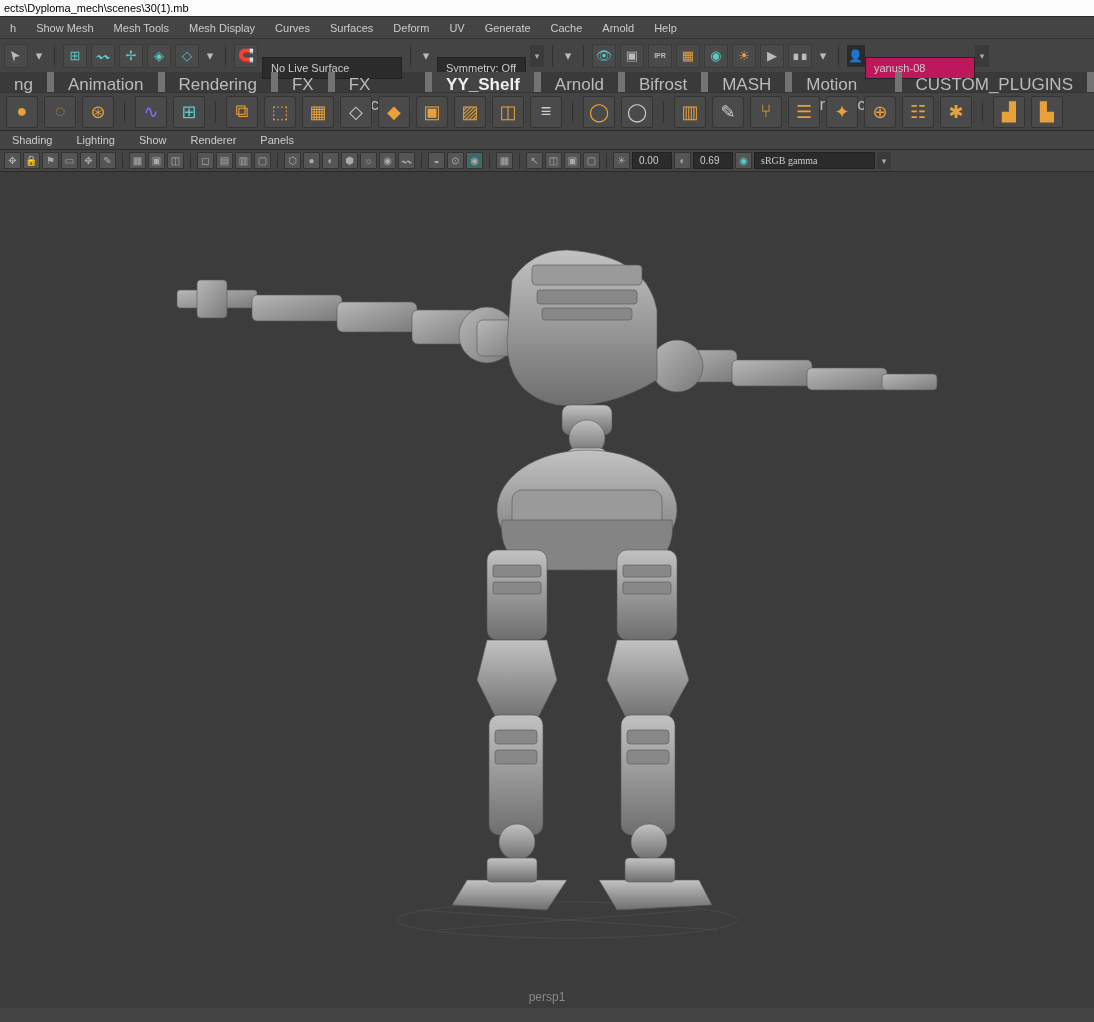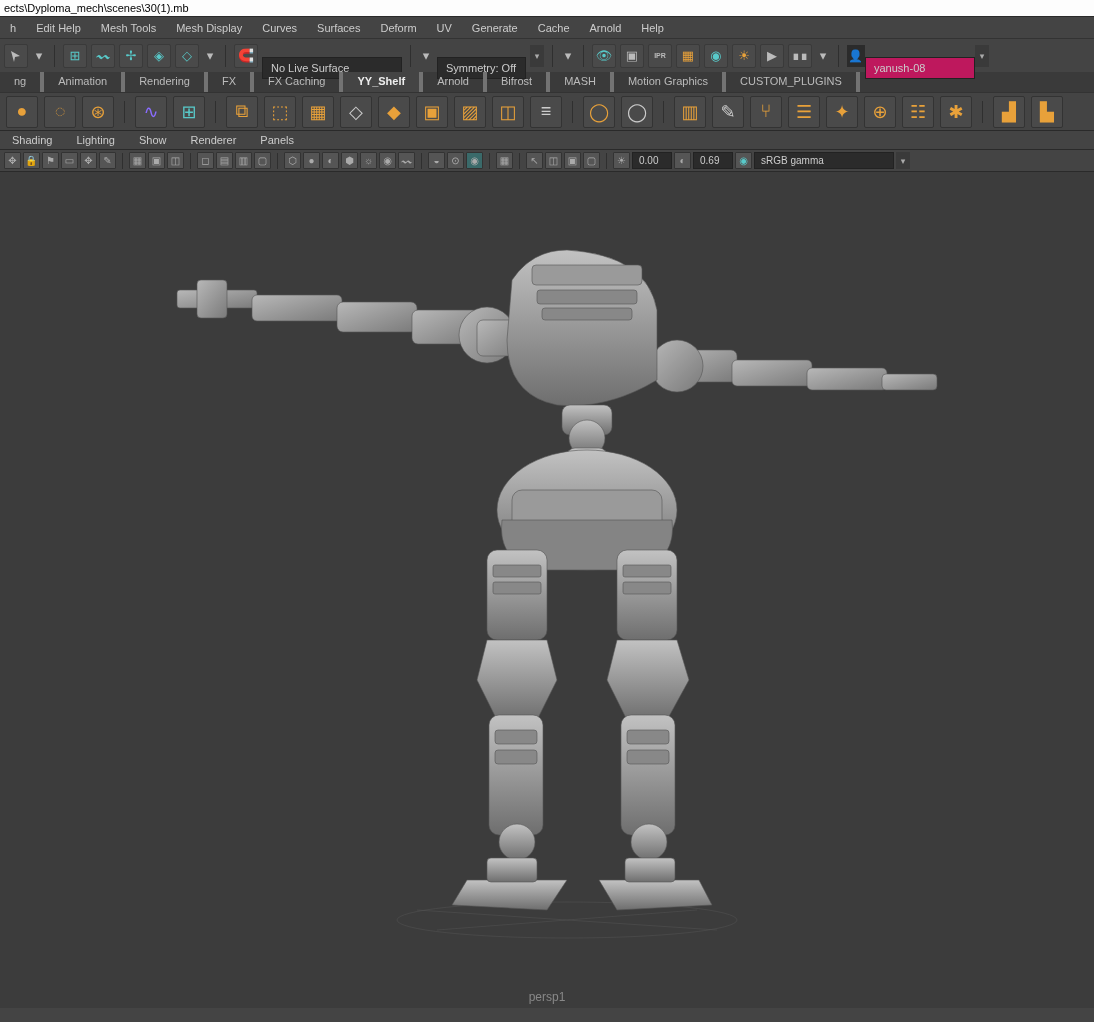--- a/index.html
+++ b/index.html
@@ -72,23 +72,23 @@
     width:14px;height:22px;background:#3a3a3a;display:flex;align-items:center;justify-content:center;color:#aaa;font-size:9px;
   }
   .shelf-tabs {
     height:20px;
     background:#3a3a3a;
     display:flex;
     align-items:stretch;
   }
   .shelf-tabs .tab {
     padding: 3px 14px 0 14px;
-    font-size:11px;
+    font-size:17px;
     color:#bbb;
-    border-right:4px solid #737373;
+    border-right:7px solid #737373;
     cursor:default;
   }
   .shelf-tabs .tab.active {
     background:#444;
     color:#eee;
     font-weight:bold;
   }
   .shelf-bar {
     height:38px;
     background:#444;
@@ -124,21 +124,21 @@
     padding:0 4px;
     border-bottom:1px solid #2a2a2a;
   }
   .mini-icon {
     width:17px;height:17px;background:#555;border:1px solid #333;border-radius:1px;
     display:flex;align-items:center;justify-content:center;font-size:10px;color:#aaa;
   }
   .panel-field {
     height:17px;background:#2b2b2b;border:1px solid #222;color:#ccc;font-size:10px;padding:0 6px;display:flex;align-items:center;
   }
-  .gamma-field { width:140px; }
+  .gamma-field { width:121px;font-family:Liberation Serif, serif; }
   .viewport {
     position:relative;
     width:100%;
     height:836px;
     background:#3c3c3c;
     overflow:hidden;
     display:flex;
     align-items:center;
     justify-content:center;
   }
@@ -155,21 +155,21 @@
 </style>
 </head>
 <body>
 
 <div class="titlebar">
   <span>ects\Dyploma_mech\scenes\30(1).mb</span>
 </div>
 
 <div class="menu-bar">
   <span class="item">h</span>
-  <span class="item">Edit Help</span>
+  <span class="item">Show Mesh</span>
   <span class="item">Mesh Tools</span>
   <span class="item">Mesh Display</span>
   <span class="item">Curves</span>
   <span class="item">Surfaces</span>
   <span class="item">Deform</span>
   <span class="item">UV</span>
   <span class="item">Generate</span>
   <span class="item">Cache</span>
   <span class="item">Arnold</span>
   <span class="item">Help</span>

